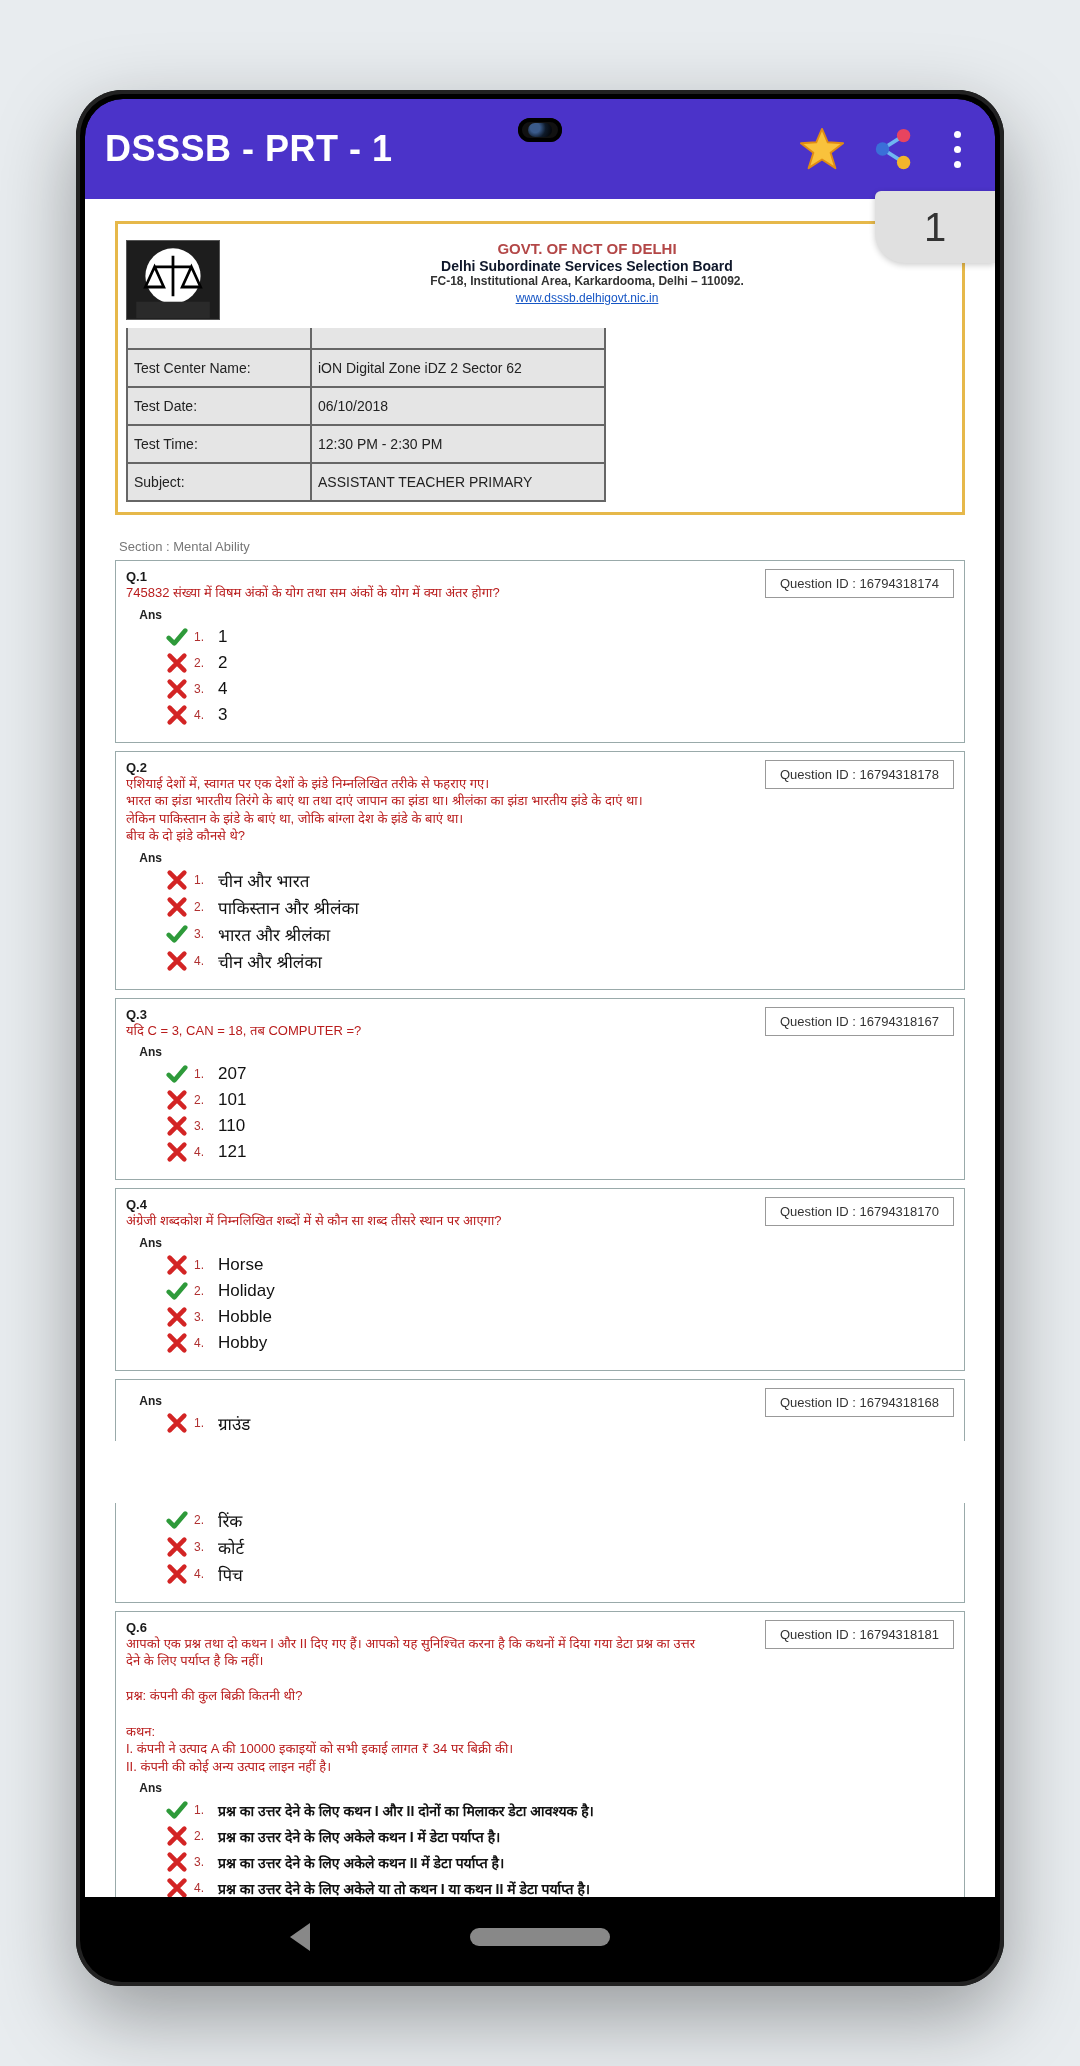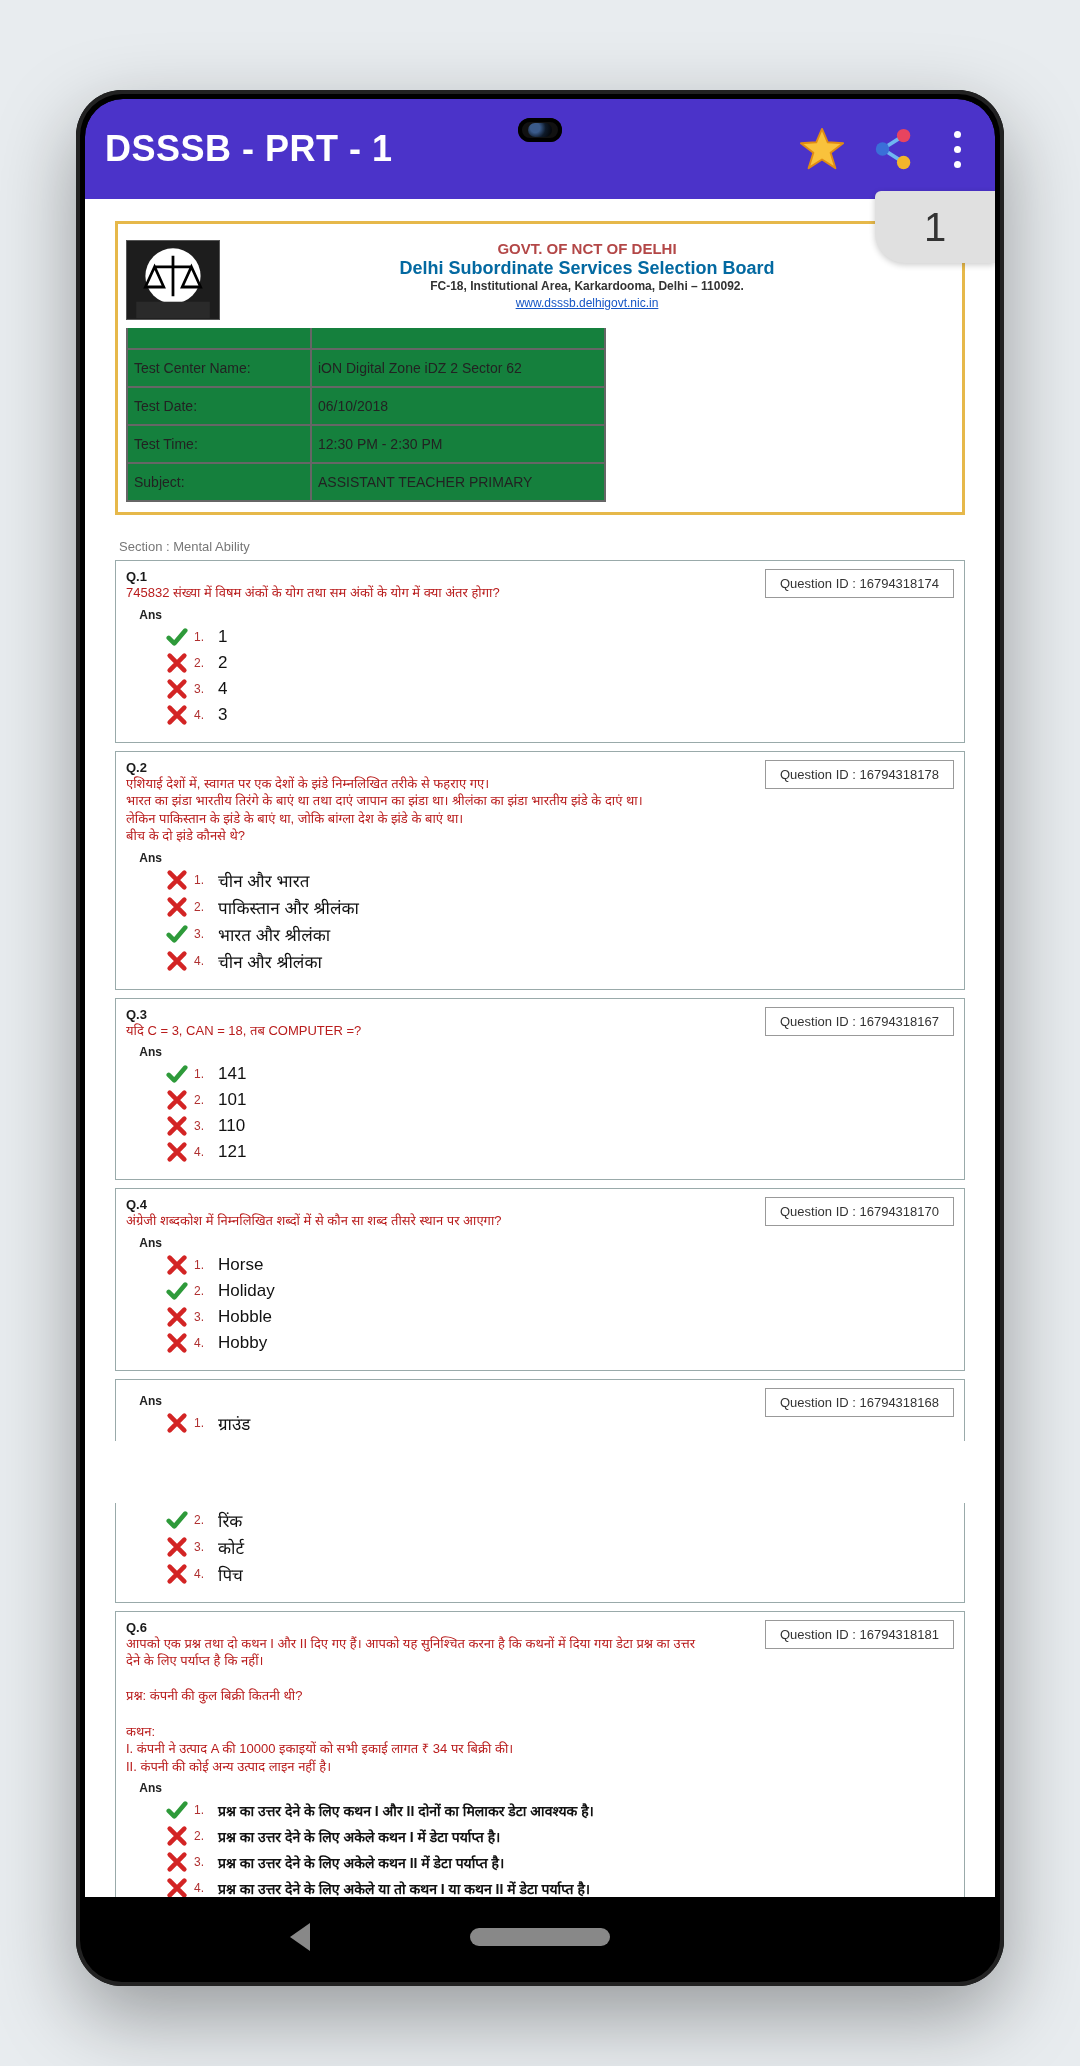--- a/index.html
+++ b/index.html
@@ -25,25 +25,25 @@
   
   .pagebadge{position:absolute;right:0;top:6px;z-index:1300;background:#e0e0e0;border-bottom-left-radius:30px;border-top-left-radius:6px;width:120px;height:72px;display:flex;align-items:center;justify-content:center;font-size:40px;color:#333;box-shadow:0 2px 6px rgba(0,0,0,.2);}
   
   .doc{position:absolute;left:30px;top:36px;width:850px;}
   .docborder{border:3px solid #e6b84a;padding:6px 8px 10px;box-sizing:border-box;}
   .dochdr{display:flex;margin-top:10px;}
   .logo{width:92px;height:78px;background:#1d1d1d;border:1px solid #555;position:relative;overflow:hidden;}
   .logo svg{position:absolute;inset:0;}
   .hdrtext{flex:1;text-align:center;font-family:Arial;}
   .hdrtext b.g{color:#b34747;font-weight:700;font-size:15px;}
-  .hdrtext .l2{color:#0369a1;font-weight:700;font-size:18px;}
+  .hdrtext .l2{color:#0f172a;font-weight:700;font-size:14px;}
   .hdrtext .l3{color:#333;font-weight:700;font-size:12px;}
   .hdrtext a{color:#1656c5;font-size:12px;text-decoration:underline;}
   table.info{border-collapse:collapse;margin-top:8px;width:480px;}
-  table.info td{border:2px solid #666;padding:10px 6px;font-size:14px;color:#222;background:#15803d;}
+  table.info td{border:2px solid #666;padding:10px 6px;font-size:14px;color:#222;background:#e5e5e5;}
   table.info td.lab{width:170px;}
   
   .section-label{font-size:13px;color:#777;margin:24px 0 6px 4px;}
   
   .qblock{border:1px solid #9aa;padding:8px 10px 12px;margin-bottom:8px;position:relative;background:#fff;}
   .qrow{display:flex;flex-direction:column;}
   .qnum{width:36px;font-size:13px;font-weight:700;color:#1a1a1a;}
   .qtext{flex:1;font-size:13px;line-height:1.35;color:#b91c1c;padding-right:250px;}
   .qid{position:absolute;right:10px;top:8px;border:1px solid #999;padding:6px 14px;font-size:13px;color:#333;background:#fff;}
   .anslab{width:36px;font-size:12px;font-weight:700;color:#222;text-align:right;padding-right:6px;}
@@ -232,21 +232,21 @@
               </div>
               <div class="opts">
                 <div style="display: flex;">
                   <div class="anslab">Ans</div>
                 </div>
                 <div class="opt">
                   <svg class="mark" viewBox="0 0 24 24">
                     <path d="M3 13 L9 19 L21 5" stroke="#2e9a3a" stroke-width="5" fill="none" stroke-linecap="round" stroke-linejoin="round"></path>
                   </svg>
                   <span class="onum">1.</span>
-                  <span class="otext">141</span>
+                  <span class="otext">207</span>
                 </div>
                 <div class="opt">
                   <svg class="mark" viewBox="0 0 24 24">
                     <path d="M4 4 L20 20 M20 4 L4 20" stroke="#d32424" stroke-width="5" stroke-linecap="round"></path>
                   </svg>
                   <span class="onum">2.</span>
                   <span class="otext">101</span>
                 </div>
                 <div class="opt">
                   <svg class="mark" viewBox="0 0 24 24">

